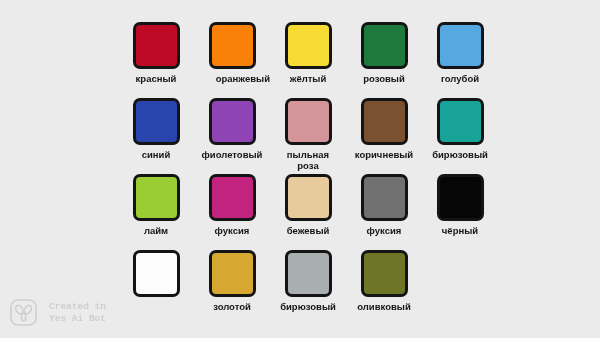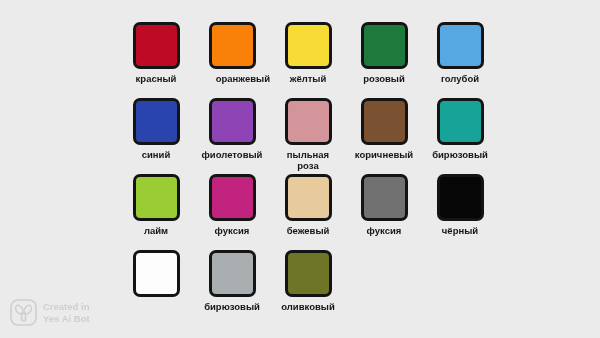--- a/index.html
+++ b/index.html
@@ -60,22 +60,23 @@
     white-space: pre-line;
     width: 76px;
   }
   
   #watermark {
     position: absolute;
     left: 9px;
     bottom: 11px;
     display: flex;
     align-items: center;
-    gap: 5px;
+    gap: 11px;
     opacity: 0.30;
+    font-family: Liberation Mono, monospace;
   }
   #watermark-logo {
     width: 29px;
     height: 29px;
     flex: 0 0 auto;
   }
   #watermark-text {
     font-size: 9.5px;
     line-height: 11.5px;
     font-weight: bold;
@@ -147,20 +148,24 @@
         <div class="swatch-label" style="color: rgb(22, 22, 22);">фуксия</div>
       </div>
       <div class="swatch-cell">
         <div class="swatch-chip" style="background: rgb(6, 6, 6); border-color: rgb(20, 20, 20);"></div>
         <div class="swatch-label" style="color: rgb(22, 22, 22);">чёрный</div>
       </div>
       <div class="swatch-cell">
         <div class="swatch-chip" style="background: rgb(253, 253, 253); border-color: rgb(20, 20, 20);"></div>
       </div>
       <div class="swatch-cell">
+        <div class="swatch-chip" style="background: rgb(214, 167, 49); border-color: rgb(20, 20, 20);"></div>
+        <div class="swatch-label" style="color: rgb(22, 22, 22);">золотой</div>
+      </div>
+      <div class="swatch-cell">
         <div class="swatch-chip" style="background: rgb(169, 174, 176); border-color: rgb(20, 20, 20);"></div>
         <div class="swatch-label" style="color: rgb(22, 22, 22);">бирюзовый</div>
       </div>
       <div class="swatch-cell">
         <div class="swatch-chip" style="background: rgb(110, 117, 39); border-color: rgb(20, 20, 20);"></div>
         <div class="swatch-label" style="color: rgb(22, 22, 22);">оливковый</div>
       </div>
     </div>
 
   <div id="watermark">

